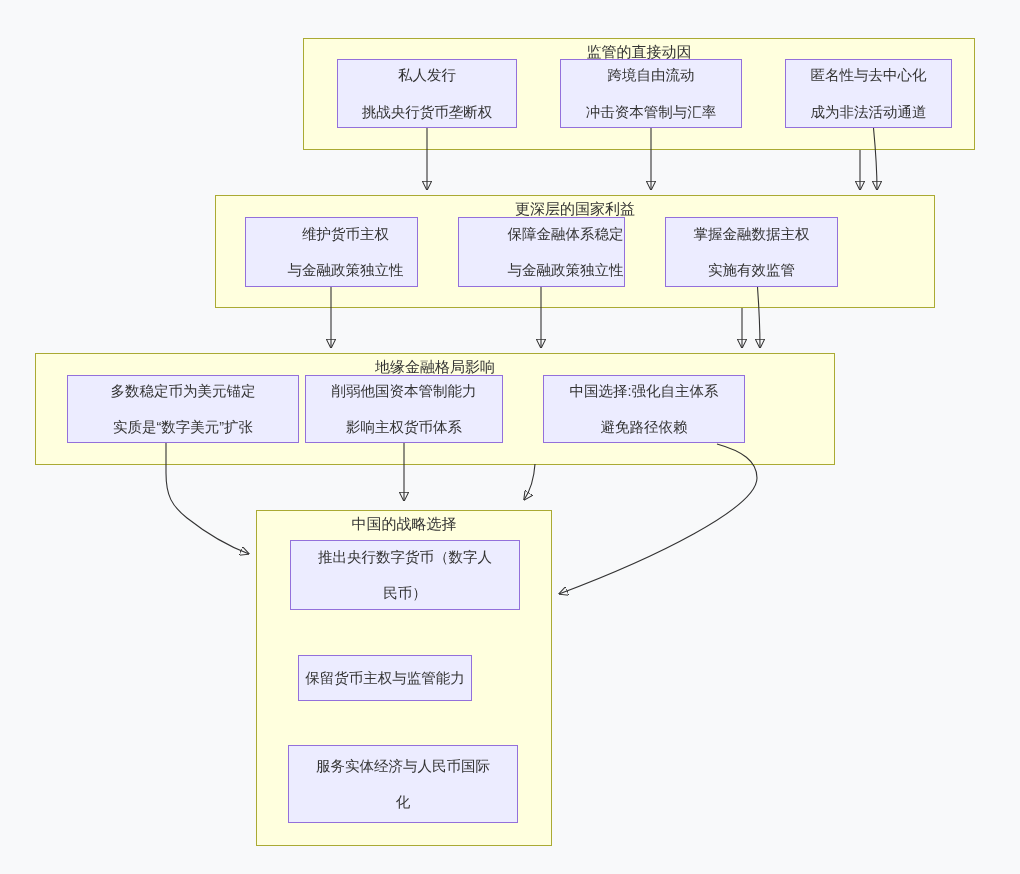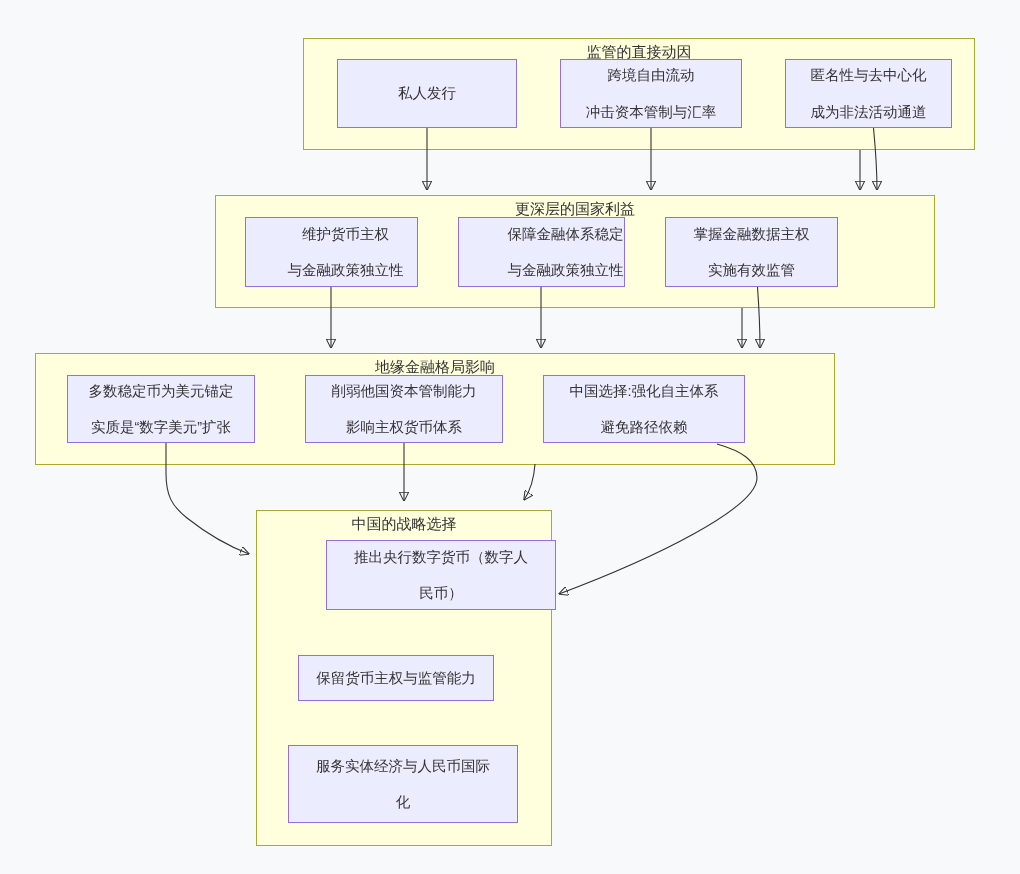--- a/index.html
+++ b/index.html
@@ -64,20 +64,21 @@
 </head>
 <body>
 
 <div class="canvas">
 
   <div class="cluster" style="left:303px; top:38px; width:672px; height:112px;">
     <div class="cluster-title">监管的直接动因</div>
   </div>
   <div class="node" style="left:337px; top:59px; width:180px; height:69px;">
     <div>私人发行</div>
+    <div>挑战央行货币垄断权</div>
   </div>
   <div class="node" style="left:785px; top:59px; width:167px; height:69px;">
     <div>匿名性与去中心化</div>
     <div>成为非法活动通道</div>
   </div>
   <div class="node" style="left:560px; top:59px; width:182px; height:69px;">
     <div>跨境自由流动</div>
     <div>冲击资本管制与汇率</div>
   </div>
 
@@ -93,41 +94,41 @@
     <div>与金融政策独立性</div>
   </div>
   <div class="node" style="left:665px; top:217px; width:173px; height:70px;">
     <div>掌握金融数据主权</div>
     <div>实施有效监管</div>
   </div>
 
   <div class="cluster" style="left:35px; top:353px; width:800px; height:112px;">
     <div class="cluster-title">地缘金融格局影响</div>
   </div>
-  <div class="node" style="left:67px; top:375px; width:188px; height:68px;">
+  <div class="node" style="left:67px; top:375px; width:232px; height:68px;">
     <div>多数稳定币为美元锚定</div>
     <div>实质是“数字美元”扩张</div>
   </div>
   <div class="node" style="left:305px; top:375px; width:198px; height:68px;">
     <div>削弱他国资本管制能力</div>
     <div>影响主权货币体系</div>
   </div>
   <div class="node" style="left:543px; top:375px; width:202px; height:68px;">
     <div>中国选择:强化自主体系</div>
     <div>避免路径依赖</div>
   </div>
 
   <div class="cluster" style="left:256px; top:510px; width:296px; height:336px;">
     <div class="cluster-title">中国的战略选择</div>
   </div>
-  <div class="node" style="left:290px; top:540px; width:230px; height:70px;margin-left:36px;">
+  <div class="node" style="left:290px; top:540px; width:230px; height:70px;">
     <div>推出央行数字货币（数字人</div>
     <div>民币）</div>
   </div>
-  <div class="node" style="left:298px; top:655px; width:196px; height:46px;">
+  <div class="node" style="left:298px; top:655px; width:174px; height:46px;">
     <div>保留货币主权与监管能力</div>
   </div>
   <div class="node" style="left:288px; top:745px; width:230px; height:78px;">
     <div>服务实体经济与人民币国际</div>
     <div>化</div>
   </div>
 
   <svg class="edges" width="1020" height="874" viewBox="0 0 1020 874">
     <defs>
       <marker id="arrow" viewBox="0 0 10 10" refX="9.5" refY="5" markerWidth="8.5" markerHeight="8.5" orient="auto-start-reverse">

